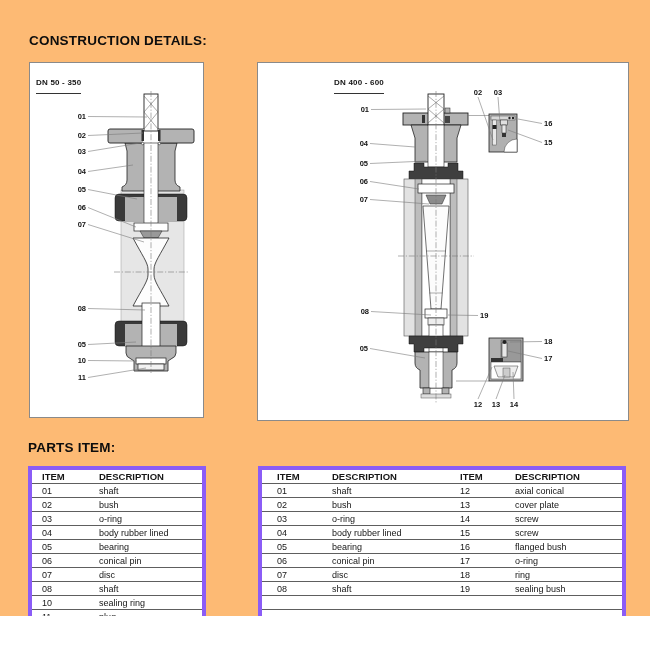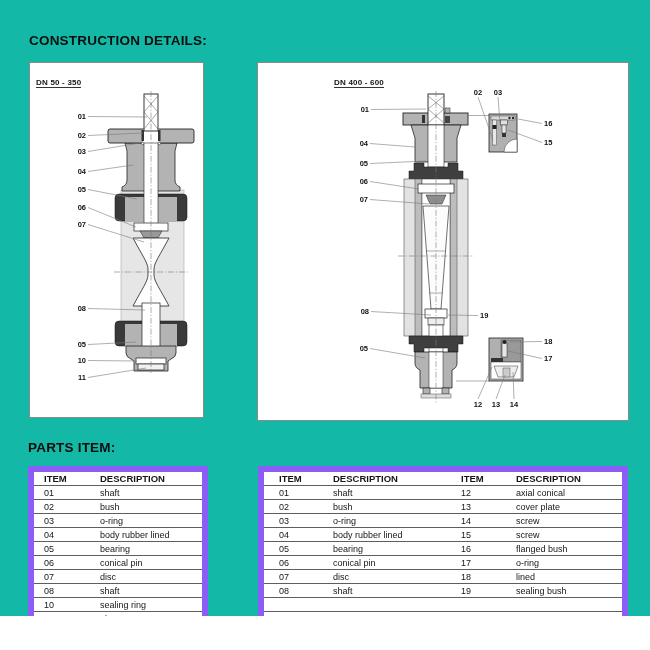--- a/index.html
+++ b/index.html
@@ -1,33 +1,33 @@
 <!DOCTYPE html>
 <html><head>
 <meta charset="utf-8">
 <style>
   html,body{margin:0;padding:0;background:#fff;}
-  #screen{position:relative;width:650px;height:616px;background:#14b8a6;overflow:hidden;
+  #screen{position:relative;width:650px;height:616px;background:#fdba74;overflow:hidden;
           font-family:"Liberation Sans", sans-serif;color:#111;}
   .heading{position:absolute;font-weight:bold;font-size:13.5px;letter-spacing:.2px;color:#0d0d0d;}
   #construction-heading{left:29px;top:33px;}
   #parts-heading{left:28px;top:440px;}
   .diagram-box{position:absolute;border:1px solid #8a8a8a;background:#fff;}
   #box-dn50{left:29px;top:62px;width:173px;height:354px;}
   #box-dn400{left:257px;top:62px;width:370px;height:357px;}
   .dn-label{position:absolute;font-weight:bold;font-size:8px;letter-spacing:.2px;
-            border-bottom:1px solid #333;padding-bottom:0;color:#151515;}
+            border-bottom:1px solid #333;padding-bottom:6px;color:#151515;}
   #dn50-label{left:6px;top:15px;}
   #dn400-label{left:76px;top:15px;}
   svg{position:absolute;left:0;top:0;}
   svg text{font-family:"Liberation Sans", sans-serif;font-weight:bold;font-size:7.5px;fill:#111;}
   .leader{stroke:#7b7b7b;stroke-width:.6;fill:none;}
   .cline{stroke:#787878;stroke-width:.6;stroke-dasharray:6 1.8 1.2 1.8;fill:none;}
   .parts-table{position:absolute;border-collapse:collapse;table-layout:fixed;background:#fff;
-               border:6px solid #8b5cf6;padding-left:27px;}
+               border:4px solid #8b5cf6;padding-left:27px;}
   #table-left{left:28px;top:466px;width:174px;}
   #table-right{left:258px;top:466px;width:364px;}
   .parts-table th,.parts-table td{border-bottom:1px solid #5e5e5e;height:13px;padding:0;
         font-size:9px;text-align:left;vertical-align:middle;color:#161616;white-space:nowrap;overflow:hidden;}
   .parts-table th{font-size:9.5px;font-weight:bold;}
   #table-left th:first-child,#table-left td:first-child{padding-left:10px;}
   #table-right th:first-child,#table-right td:first-child{padding-left:15px;}
 </style>
 </head>
 <body>
@@ -328,21 +328,21 @@
         <tr>
           <td>06</td>
           <td>conical pin</td>
           <td>17</td>
           <td>o-ring</td>
         </tr>
         <tr>
           <td>07</td>
           <td>disc</td>
           <td>18</td>
-          <td>lined</td>
+          <td>ring</td>
         </tr>
         <tr>
           <td>08</td>
           <td>shaft</td>
           <td>19</td>
           <td>sealing bush</td>
         </tr>
         <tr>
           <td></td>
           <td></td>

